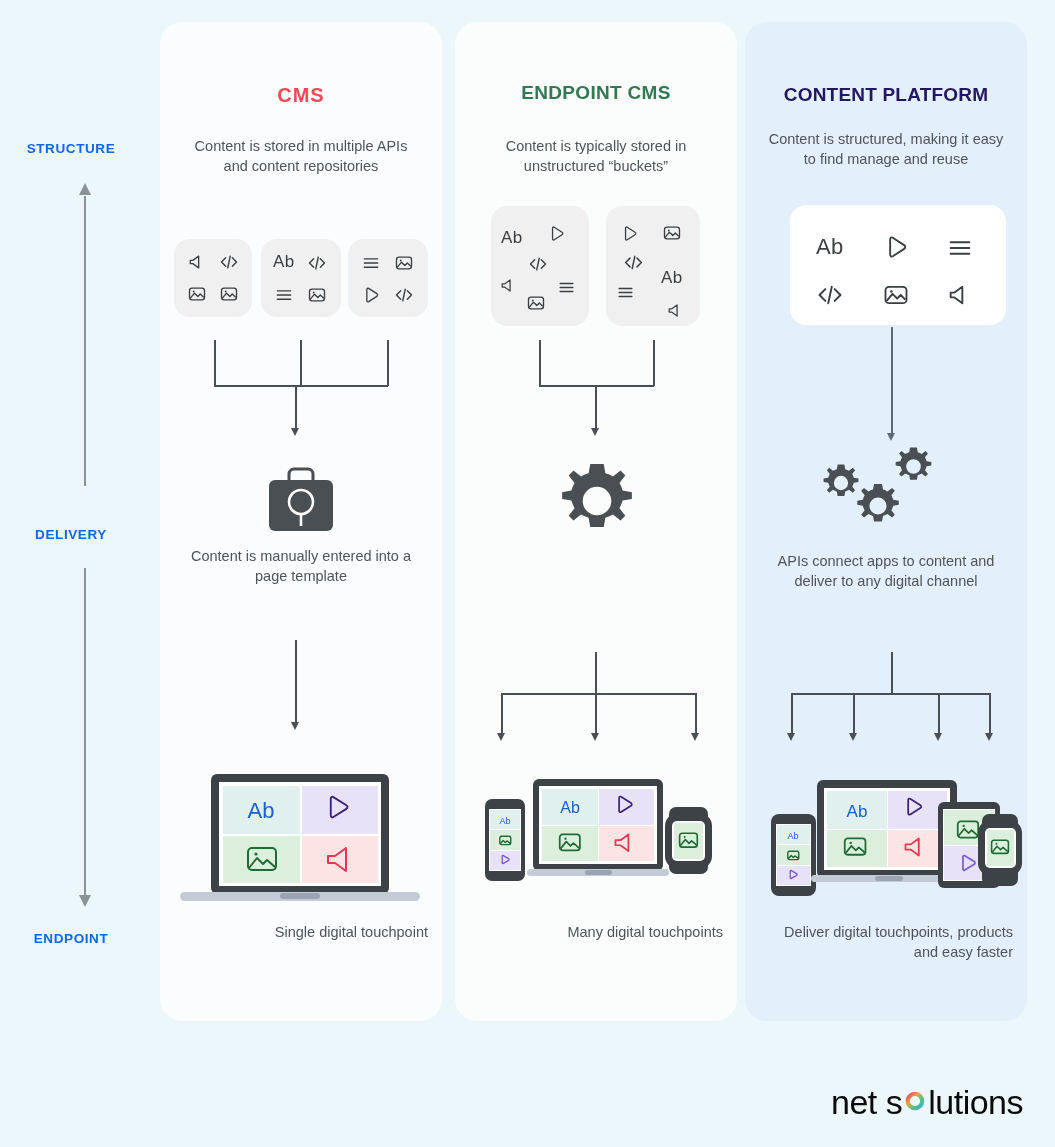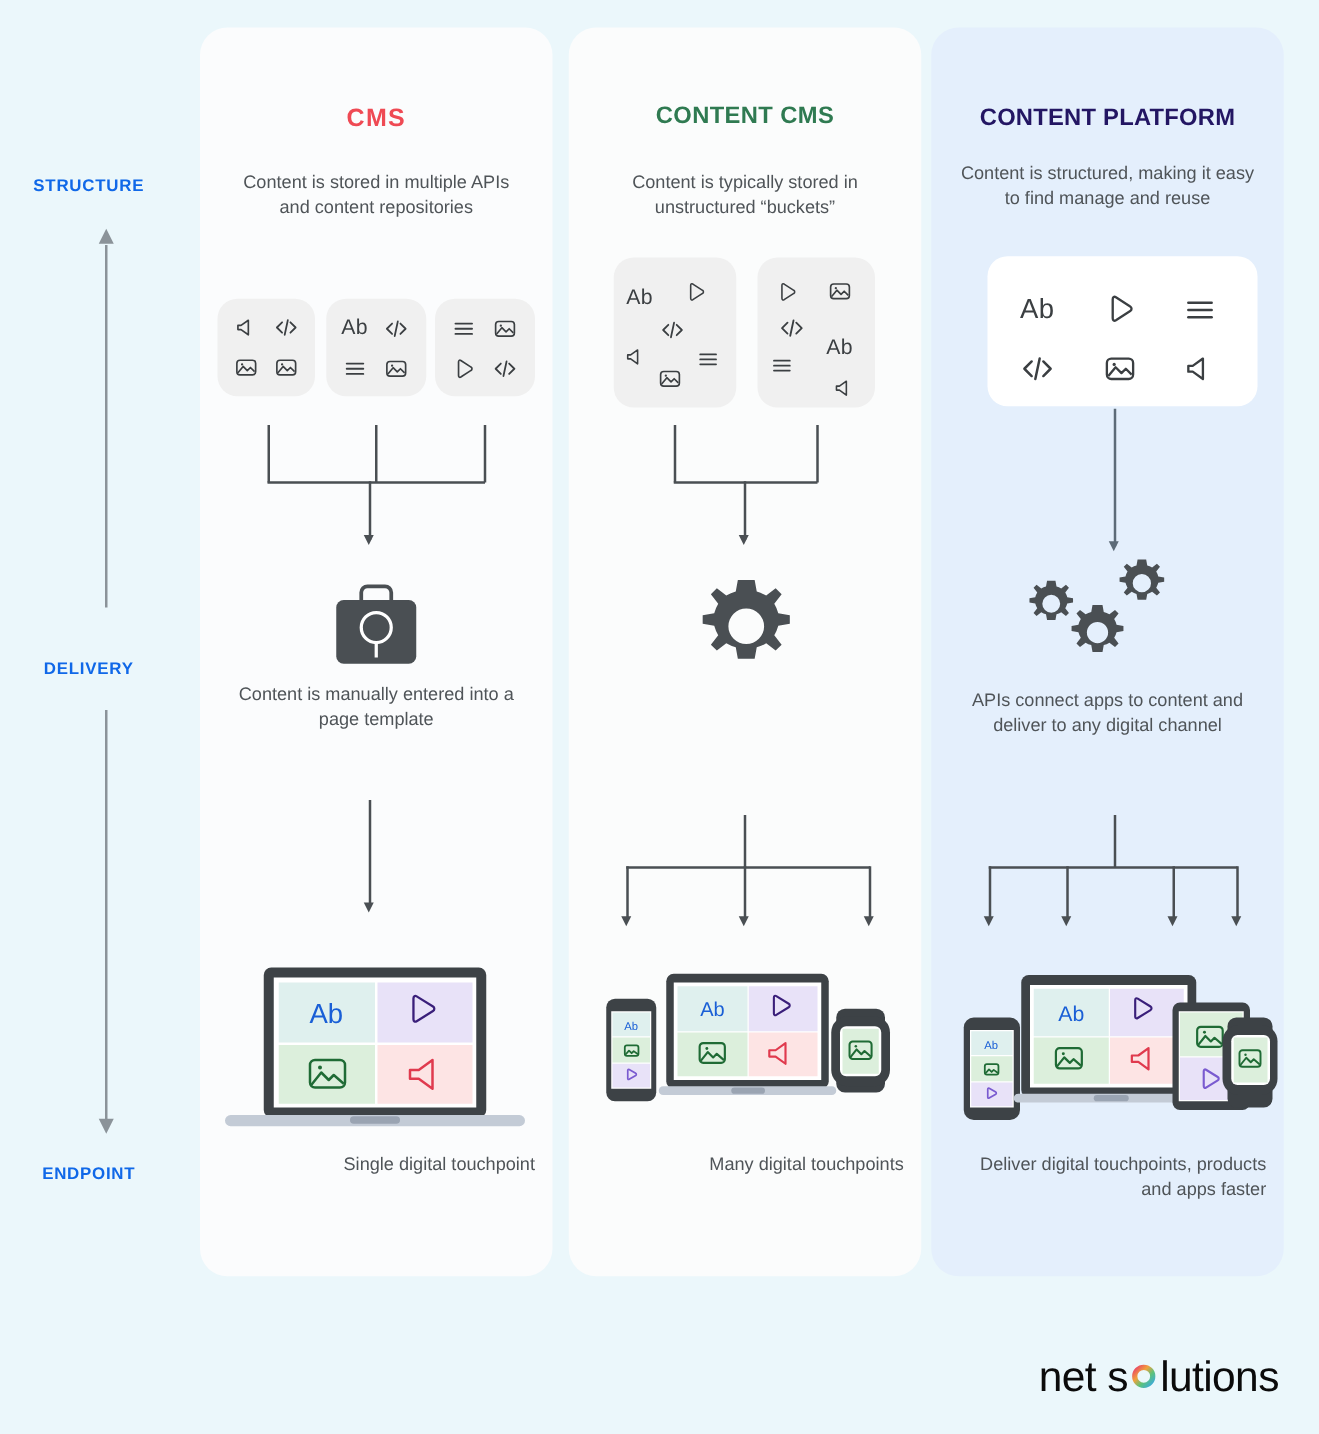--- a/index.html
+++ b/index.html
@@ -225,21 +225,21 @@
         <g transform="translate(146,94)" fill="none" stroke="#e03a4e" stroke-width="2" stroke-linejoin="round">
           <path d="M20 2 L9 10 H2 v7 h7 l11 8 z"></path>
         </g>
       </svg>
     </div>
 
     <div class="bot-desc" style="top:900px;">Single digital touchpoint</div>
   </div>
 
   <div class="col col-2">
-    <div class="col-title t2">CONTENT CMS</div>
+    <div class="col-title t2">ENDPOINT CMS</div>
     <div class="col-desc d2">Content is typically stored in unstructured “buckets”</div>
 
     <div class="gbox" style="left:36px;top:184px;width:98px;height:120px;">
       <span class="ic abtxt" style="left:10px;top:22px;">Ab</span>
       <span class="ic" style="left:56px;top:18px;">
         <svg width="19" height="19" viewBox="0 0 24 24" fill="none" stroke="#3b3f42" stroke-width="1.6" stroke-linejoin="round">
             <path d="M7 5.5 C7 4 8 3.4 9.2 4.1 L19 10.4 C20.2 11.1 20.2 12.9 19 13.6 L9.2 19.9 C8 20.6 7 20 7 18.5 Z"></path>
           </svg>
       </span>
       <span class="ic" style="left:37px;top:48px;">
@@ -517,21 +517,21 @@
           <rect x="224" y="60" width="27" height="36" fill="#dcefdc"></rect>
           <g transform="translate(228,69) scale(0.6)" fill="none" stroke="#1f6b35" stroke-width="2.6" stroke-linejoin="round">
               <rect x="1" y="2" width="28" height="22" rx="4"></rect>
               <path d="M2 22 L10 12 L16 18 L20 14 L28 21"></path>
               <circle cx="9" cy="8" r="1.6" fill="#1f6b35" stroke="none"></circle>
             </g>
         </g>
       </svg>
     </div>
 
-    <div class="bot-desc" style="top:900px;">Deliver digital touchpoints, products and apps faster</div>
+    <div class="bot-desc" style="top:900px;">Deliver digital touchpoints, products and easy faster</div>
   </div>
 
   <div class="logo">
     <span class="logo-txt">net s</span>
     <span style="display:inline-block;margin:0 1px;">
       <svg width="24" height="24" viewBox="0 0 24 24">
         <defs>
           <linearGradient id="rg1" x1="0" y1="0" x2="1" y2="1">
             <stop offset="0%" stop-color="#e8406a"></stop>
             <stop offset="35%" stop-color="#f2a13c"></stop>

